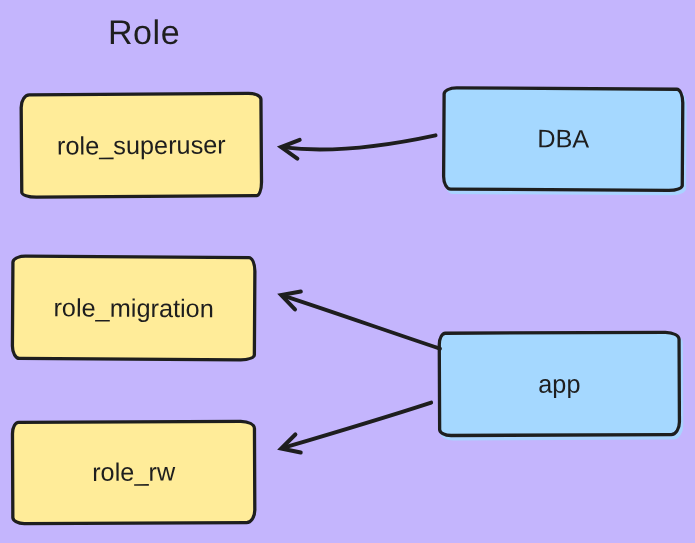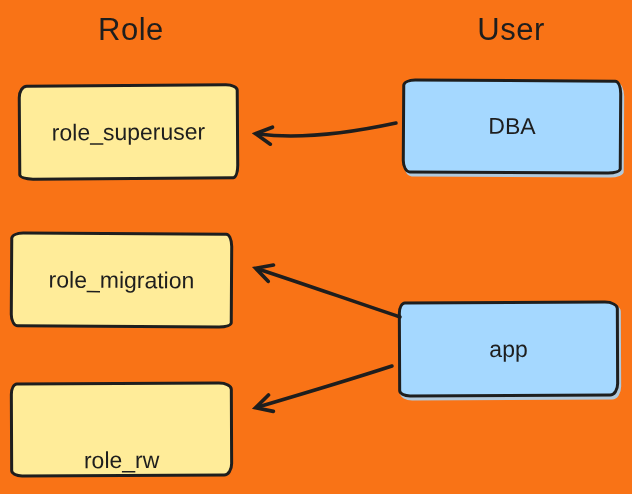--- a/index.html
+++ b/index.html
@@ -1,20 +1,20 @@
 <!DOCTYPE html>
 <html><head>
 <meta charset="utf-8">
 <style>
   html, body { margin: 0; padding: 0; background: #ffffff; }
   .canvas {
     position: relative;
     width: 632px;
     height: 494px;
-    background: #f97316;
+    background: #c4b5fd;
     font-family: "Liberation Sans", sans-serif;
     color: #1e1e1e;
     overflow: hidden;
   }
   .col-header {
     position: absolute;
     font-size: 31px;
     font-weight: 400;
     text-align: center;
     width: 150px;
@@ -37,21 +37,21 @@
 
   
   .sketch-a { border-radius: 9px 13px 6px 15px / 13px 7px 14px 6px; transform: rotate(-0.4deg); }
   .sketch-b { border-radius: 13px 7px 14px 8px / 7px 14px 6px 13px; transform: rotate(0.35deg); }
   .sketch-c { border-radius: 7px 14px 9px 12px / 12px 8px 13px 7px; transform: rotate(-0.25deg); }
 
   #node-role-superuser { left: 18px;  top: 84px;  width: 221px; height: 96px; }
   #node-dba            { left: 402px; top: 79px;  width: 220px; height: 95px; }
   #node-role-migration { left: 10px;  top: 232px; width: 223px; height: 96px; }
   #node-app            { left: 398px; top: 301px; width: 221px; height: 96px; }
-  #node-role-rw        { left: 10px;  top: 382px; width: 223px; height: 95px; align-items: flex-end; }
+  #node-role-rw        { left: 10px;  top: 382px; width: 223px; height: 95px; }
 
   .arrows {
     position: absolute;
     left: 0; top: 0;
     width: 632px; height: 494px;
     pointer-events: none;
   }
   .arrow {
     fill: none;
     stroke: #1e1e1e;
@@ -60,21 +60,20 @@
   }
   .node-label { user-select: none; }
 </style>
 </head>
 <body>
 
 <div class="canvas">
 
   <div class="col-header header-role">Role</div>
 
-  <div class="col-header header-user">User</div>
 
   <div class="node role-node sketch-a" id="node-role-superuser">
     <span class="node-label">role_superuser</span>
   </div>
 
   <div class="node user-node sketch-b" id="node-dba">
     <span class="node-label">DBA</span>
   </div>
 
   <div class="node role-node sketch-b" id="node-role-migration">

